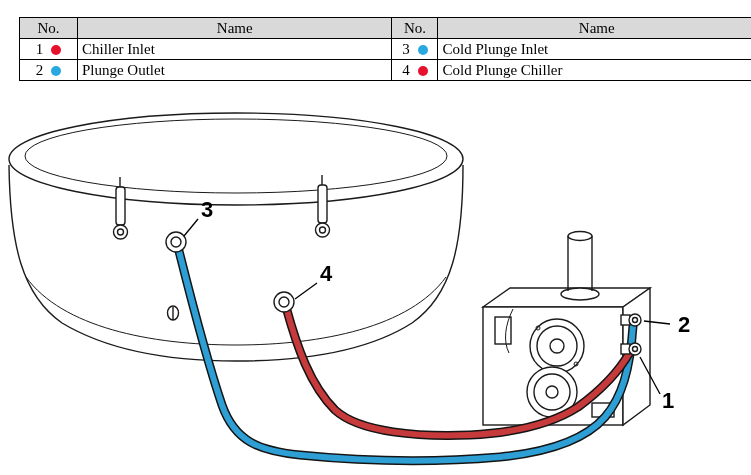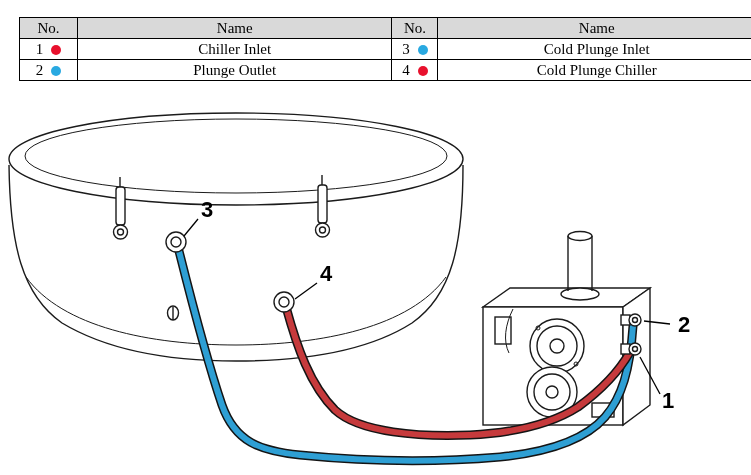--- a/index.html
+++ b/index.html
@@ -24,21 +24,21 @@
     border:1px solid #000;
     height:21px;
     padding:0 4px;
     vertical-align:middle;
   }
   table.legend th {
     font-weight:normal;
     text-align:center;
   }
   td.no-cell { text-align:center; white-space:nowrap; }
-  td.name-cell { text-align:center; padding-left:7px; }
+  td.name-cell { text-align:left; padding-left:7px; }
   .dot {
     display:inline-block;
     width:10px; height:10px;
     border-radius:50%;
     margin-left:8px;
     vertical-align:-1px;
   }
 
   
   svg.diagram { position:absolute; left:0; top:95px; }

